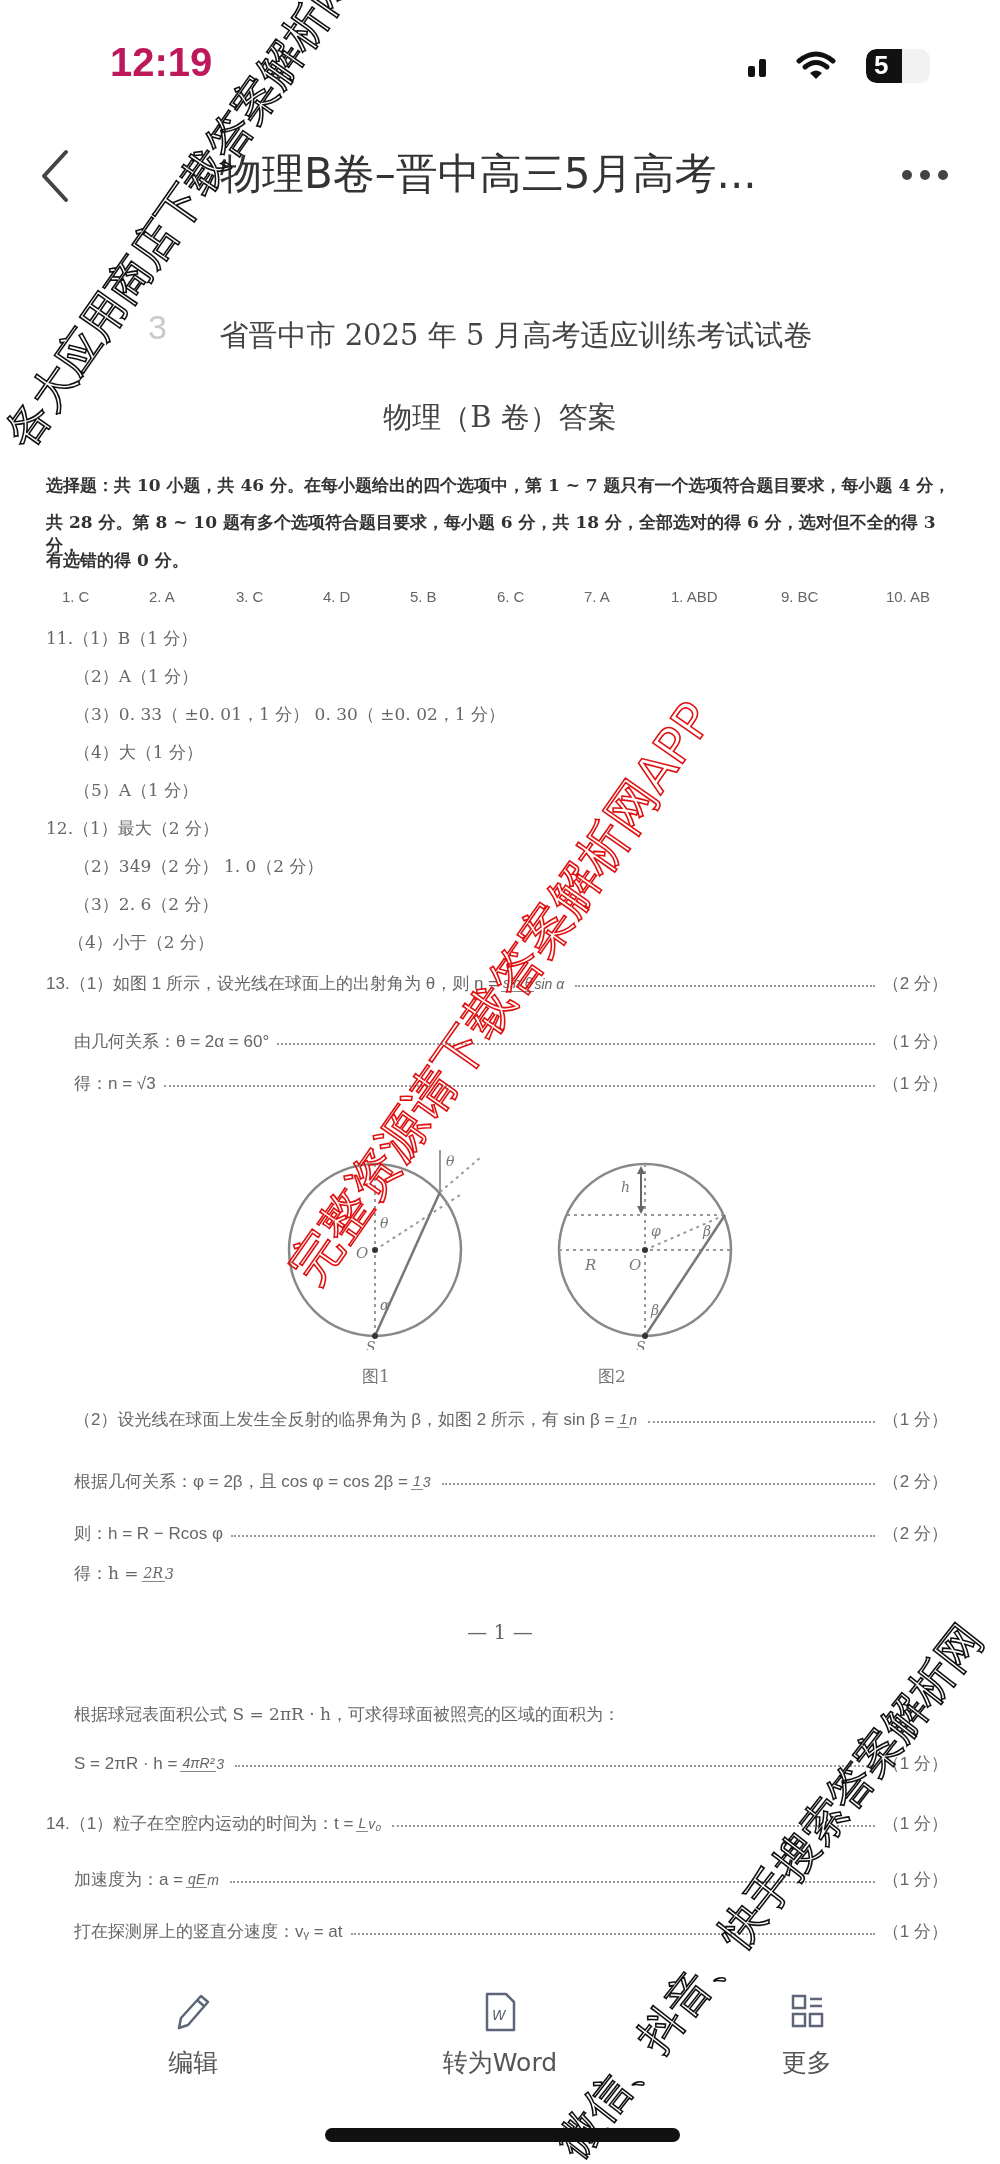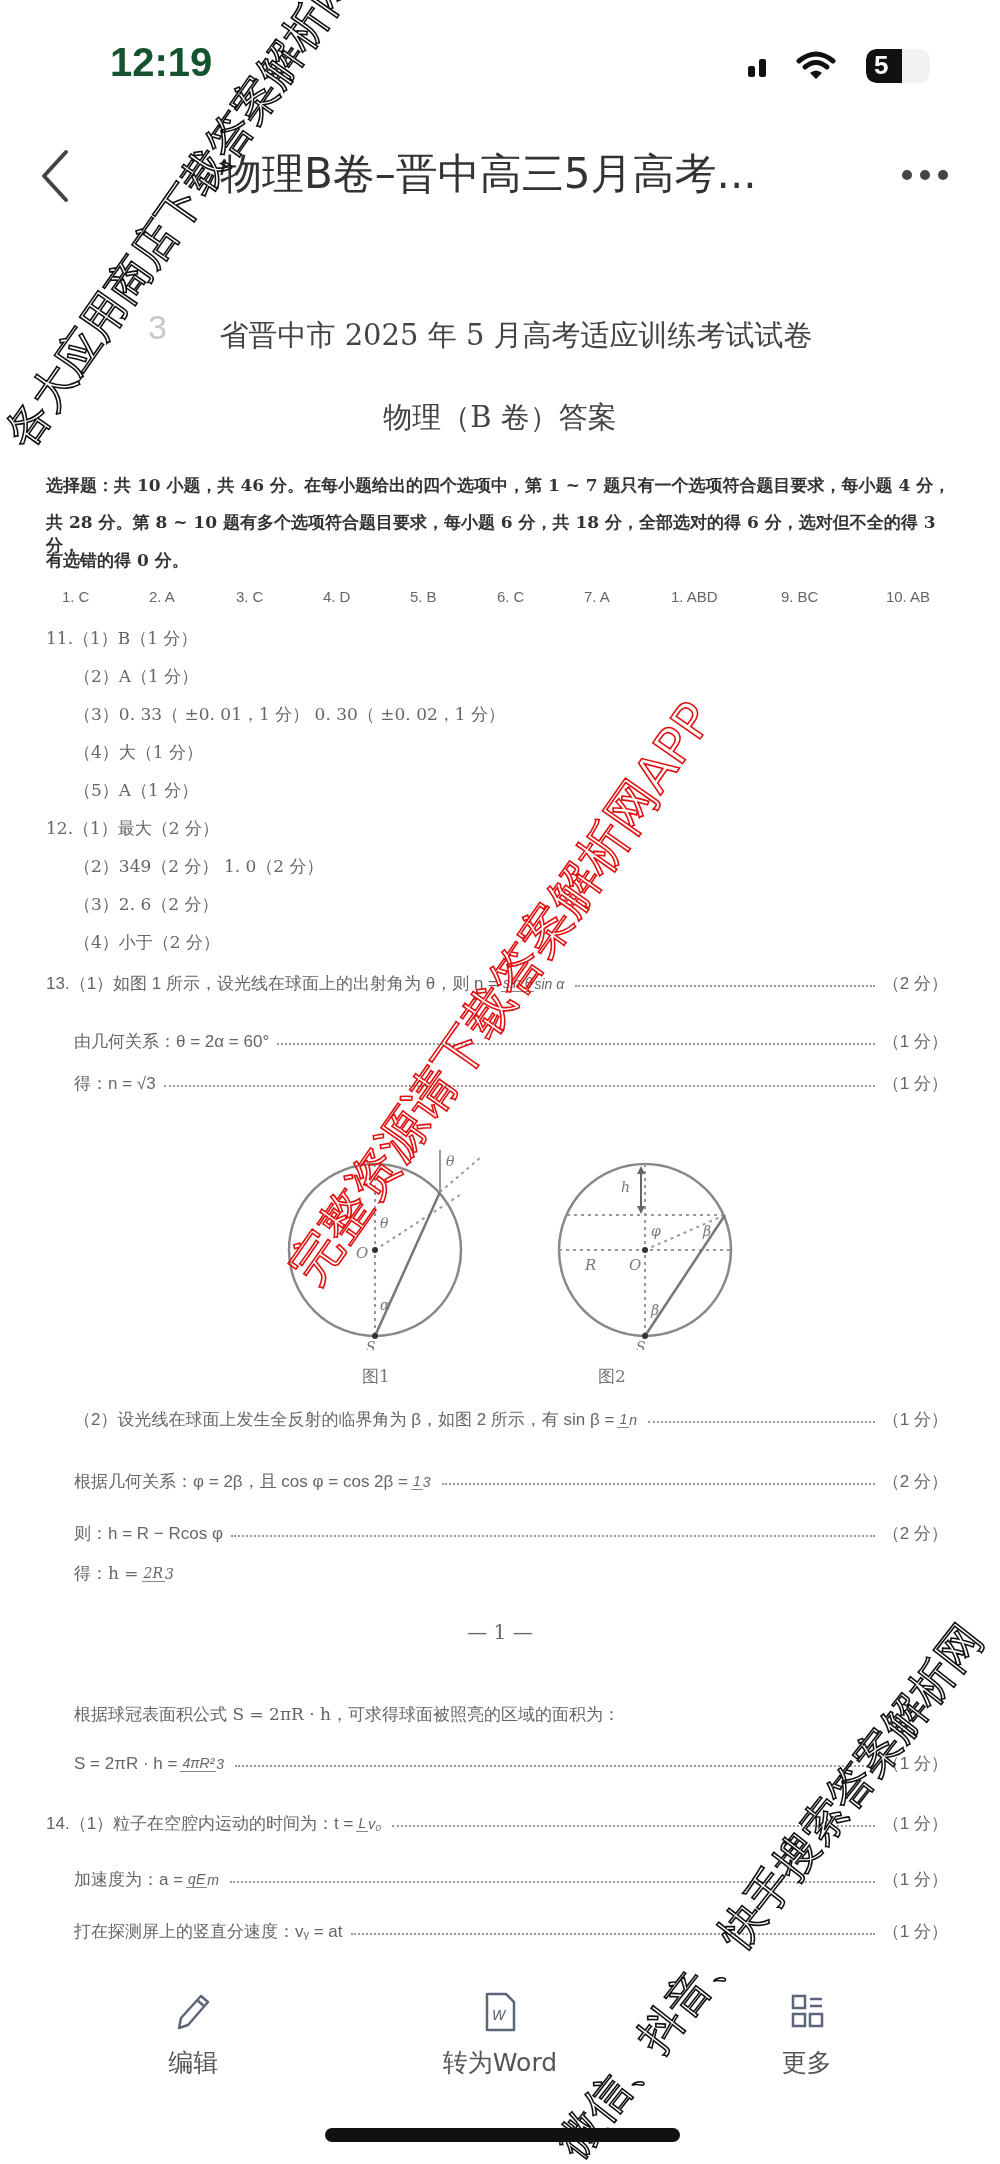--- a/index.html
+++ b/index.html
@@ -2,21 +2,21 @@
 <html><head>
 <meta charset="utf-8">
 <style>
   * { box-sizing: border-box; margin: 0; padding: 0; }
   html, body { width: 1000px; height: 2164px; background: #ffffff; overflow: hidden; }
   body { position: relative; font-family: "DejaVu Sans", "Liberation Sans", sans-serif; color: #111; }
 
   .abs { position: absolute; }
 
   
-  .status-time { left: 110px; top: 40px; font-size: 40px; font-weight: bold; color: #14532d; letter-spacing: 0px; font-family: "Liberation Sans", sans-serif; }
+  .status-time { left: 110px; top: 40px; font-size: 40px; font-weight: bold; color: #be185d; letter-spacing: 0px; font-family: "Liberation Sans", sans-serif; }
   .status-right { right: 70px; top: 46px; display: flex; align-items: center; gap: 30px; height: 40px; }
   .signal { display: flex; align-items: flex-end; gap: 4px; height: 22px; }
   .signal span { width: 7px; background: #111; border-radius: 2px; display: block; }
   .battery { width: 64px; height: 34px; border-radius: 10px; background: #f2f2f2; position: relative; overflow: hidden; }
   .battery-fill { position: absolute; left: 0; top: 0; bottom: 0; width: 36px; background: #111; border-radius: 10px 0 0 10px; }
   .battery-text { position: absolute; left: 8px; top: 1px; font-size: 26px; font-weight: bold; color: #fff; font-family: "Liberation Sans", sans-serif; }
 
   
   .nav-back { left: 36px; top: 148px; width: 40px; height: 56px; }
   .nav-title { left: 220px; top: 146px; width: 560px; font-size: 42px; color: #333; white-space: nowrap; font-family: "DejaVu Sans", sans-serif; }
@@ -106,21 +106,21 @@
 
 <div class="abs line" style="left:46px;top:627px">11.（1）B（1 分）</div>
 <div class="abs line" style="left:74px;top:665px">（2）A（1 分）</div>
 <div class="abs line" style="left:74px;top:703px">（3）0. 33（ ±0. 01，1 分）  0. 30（ ±0. 02，1 分）</div>
 <div class="abs line" style="left:74px;top:741px">（4）大（1 分）</div>
 <div class="abs line" style="left:74px;top:779px">（5）A（1 分）</div>
 
 <div class="abs line" style="left:46px;top:817px">12.（1）最大（2 分）</div>
 <div class="abs line" style="left:74px;top:855px">（2）349（2 分）  1. 0（2 分）</div>
 <div class="abs line" style="left:74px;top:893px">（3）2. 6（2 分）</div>
-<div class="abs line" style="left:74px;top:931px">（4）小于（2 分）</div>
+<div class="abs line" style="left:68px;top:931px">（4）小于（2 分）</div>
 
 <div class="scored q" style="top:972px">
   <span class="txt">13.（1）如图 1 所示，设光线在球面上的出射角为 θ，则 n =</span>
   <span class="frac">
       <span class="num">sin θ</span>
       <span>sin α</span>
     </span>
   <span class="dots"></span>
   <span class="pts">（2 分）</span>
 </div>

